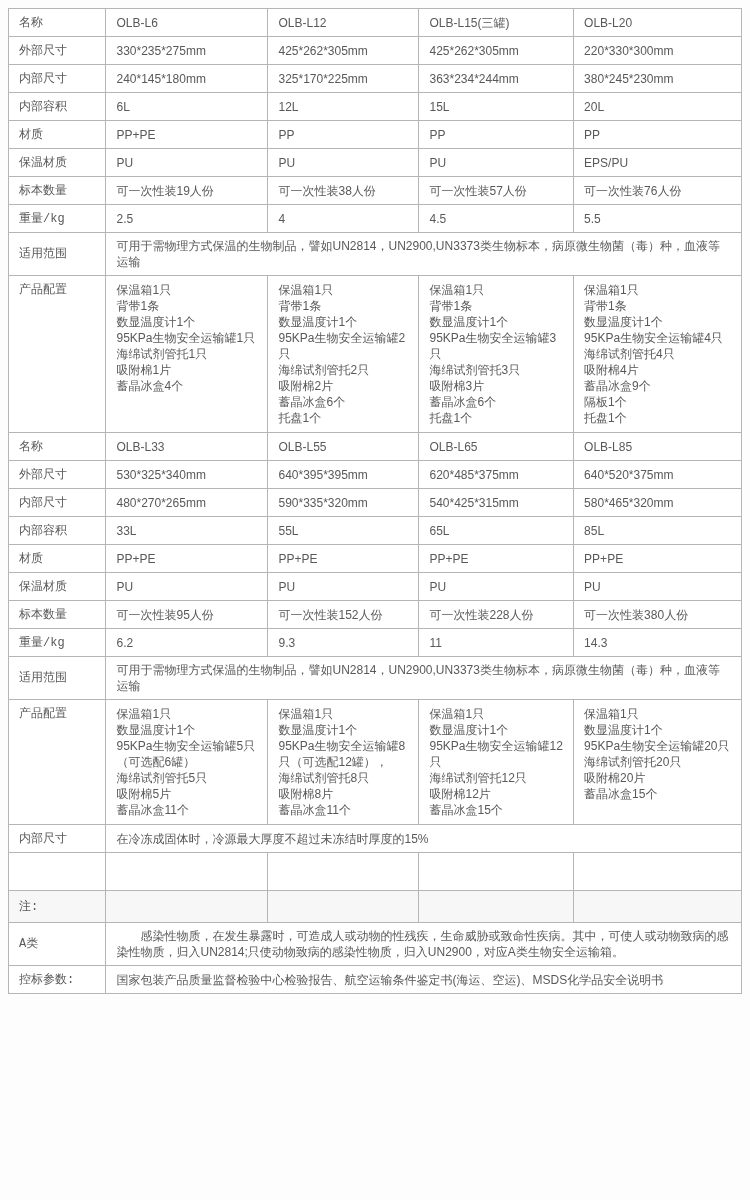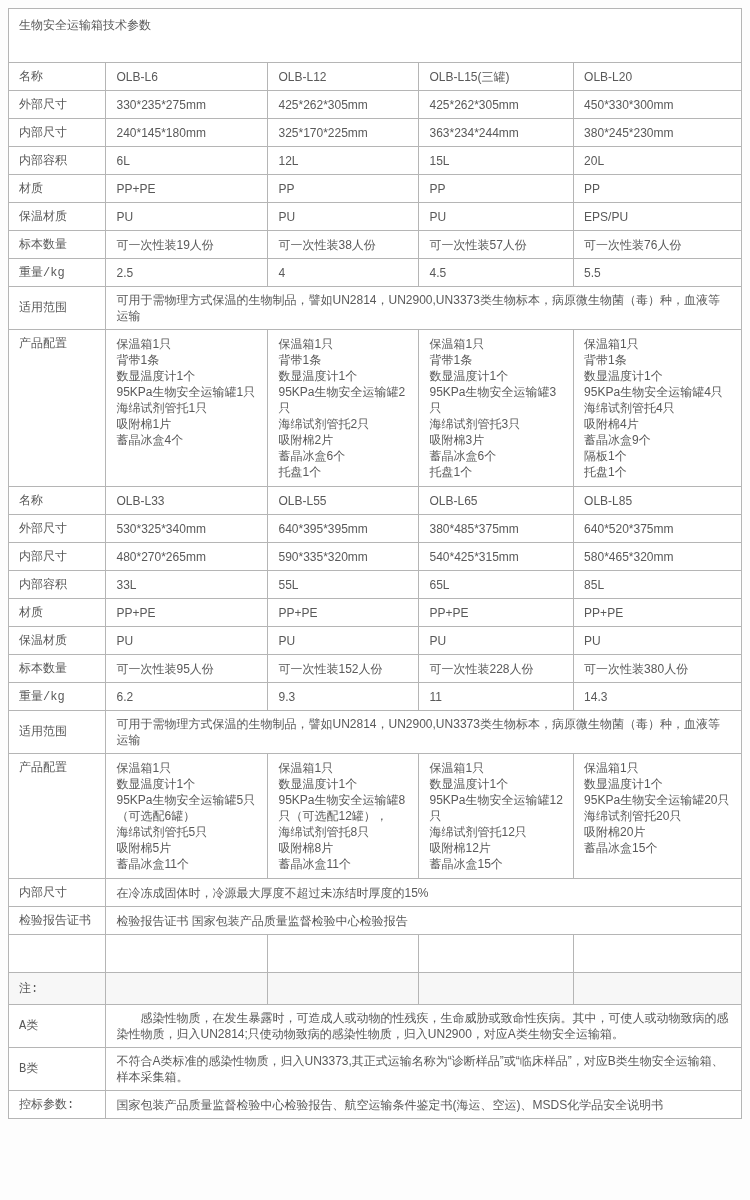--- a/index.html
+++ b/index.html
@@ -50,36 +50,33 @@
 <div class="wrap">
   <table class="spec">
     <colgroup>
       <col style="width:13.3%">
       <col style="width:22.1%">
       <col style="width:20.6%">
       <col style="width:21.1%">
       <col style="width:22.9%">
     </colgroup>
     <tbody>
-        <tr class="k-title">
-          <td colspan="5">生物安全运输箱技术参数</td>
-        </tr>
         <tr class="k-data">
           <td class="c-label">名称</td>
           <td>OLB-L6</td>
           <td>OLB-L12</td>
           <td>OLB-L15(三罐)</td>
           <td>OLB-L20</td>
         </tr>
         <tr class="k-data">
           <td class="c-label">外部尺寸</td>
           <td>330*235*275mm</td>
           <td>425*262*305mm</td>
           <td>425*262*305mm</td>
-          <td>450*330*300mm</td>
+          <td>220*330*300mm</td>
         </tr>
         <tr class="k-data">
           <td class="c-label">内部尺寸</td>
           <td>240*145*180mm</td>
           <td>325*170*225mm</td>
           <td>363*234*244mm</td>
           <td>380*245*230mm</td>
         </tr>
         <tr class="k-data">
           <td class="c-label">内部容积</td>
@@ -167,21 +164,21 @@
           <td class="c-label">名称</td>
           <td>OLB-L33</td>
           <td>OLB-L55</td>
           <td>OLB-L65</td>
           <td>OLB-L85</td>
         </tr>
         <tr class="k-data">
           <td class="c-label">外部尺寸</td>
           <td>530*325*340mm</td>
           <td>640*395*395mm</td>
-          <td>380*485*375mm</td>
+          <td>620*485*375mm</td>
           <td>640*520*375mm</td>
         </tr>
         <tr class="k-data">
           <td class="c-label">内部尺寸</td>
           <td>480*270*265mm</td>
           <td>590*335*320mm</td>
           <td>540*425*315mm</td>
           <td>580*465*320mm</td>
         </tr>
         <tr class="k-data">
@@ -255,45 +252,37 @@
             <div>95KPa生物安全运输罐20只</div>
             <div>海绵试剂管托20只</div>
             <div>吸附棉20片</div>
             <div>蓄晶冰盒15个</div>
           </td>
         </tr>
         <tr class="k-span">
           <td class="c-label">内部尺寸</td>
           <td colspan="4">在冷冻成固体时，冷源最大厚度不超过未冻结时厚度的15%</td>
         </tr>
-        <tr class="k-span">
-          <td class="c-label">检验报告证书</td>
-          <td colspan="4">检验报告证书 国家包装产品质量监督检验中心检验报告</td>
-        </tr>
         <tr class="k-data empty-tall">
           <td class="c-label"></td>
           <td></td>
           <td></td>
           <td></td>
           <td></td>
         </tr>
         <tr class="k-data note-row">
           <td class="c-label">注:</td>
           <td></td>
           <td></td>
           <td></td>
           <td></td>
         </tr>
         <tr class="k-span indent">
           <td class="c-label">A类</td>
           <td colspan="4">感染性物质，在发生暴露时，可造成人或动物的性残疾，生命威胁或致命性疾病。其中，可使人或动物致病的感染性物质，归入UN2814;只使动物致病的感染性物质，归入UN2900，对应A类生物安全运输箱。</td>
-        </tr>
-        <tr class="k-span">
-          <td class="c-label">B类</td>
-          <td colspan="4">不符合A类标准的感染性物质，归入UN3373,其正式运输名称为“诊断样品”或“临床样品”，对应B类生物安全运输箱、样本采集箱。</td>
         </tr>
         <tr class="k-span">
           <td class="c-label">控标参数:</td>
           <td colspan="4">国家包装产品质量监督检验中心检验报告、航空运输条件鉴定书(海运、空运)、MSDS化学品安全说明书</td>
         </tr>
       </tbody>
   </table>
 </div>
 
 </body></html>

